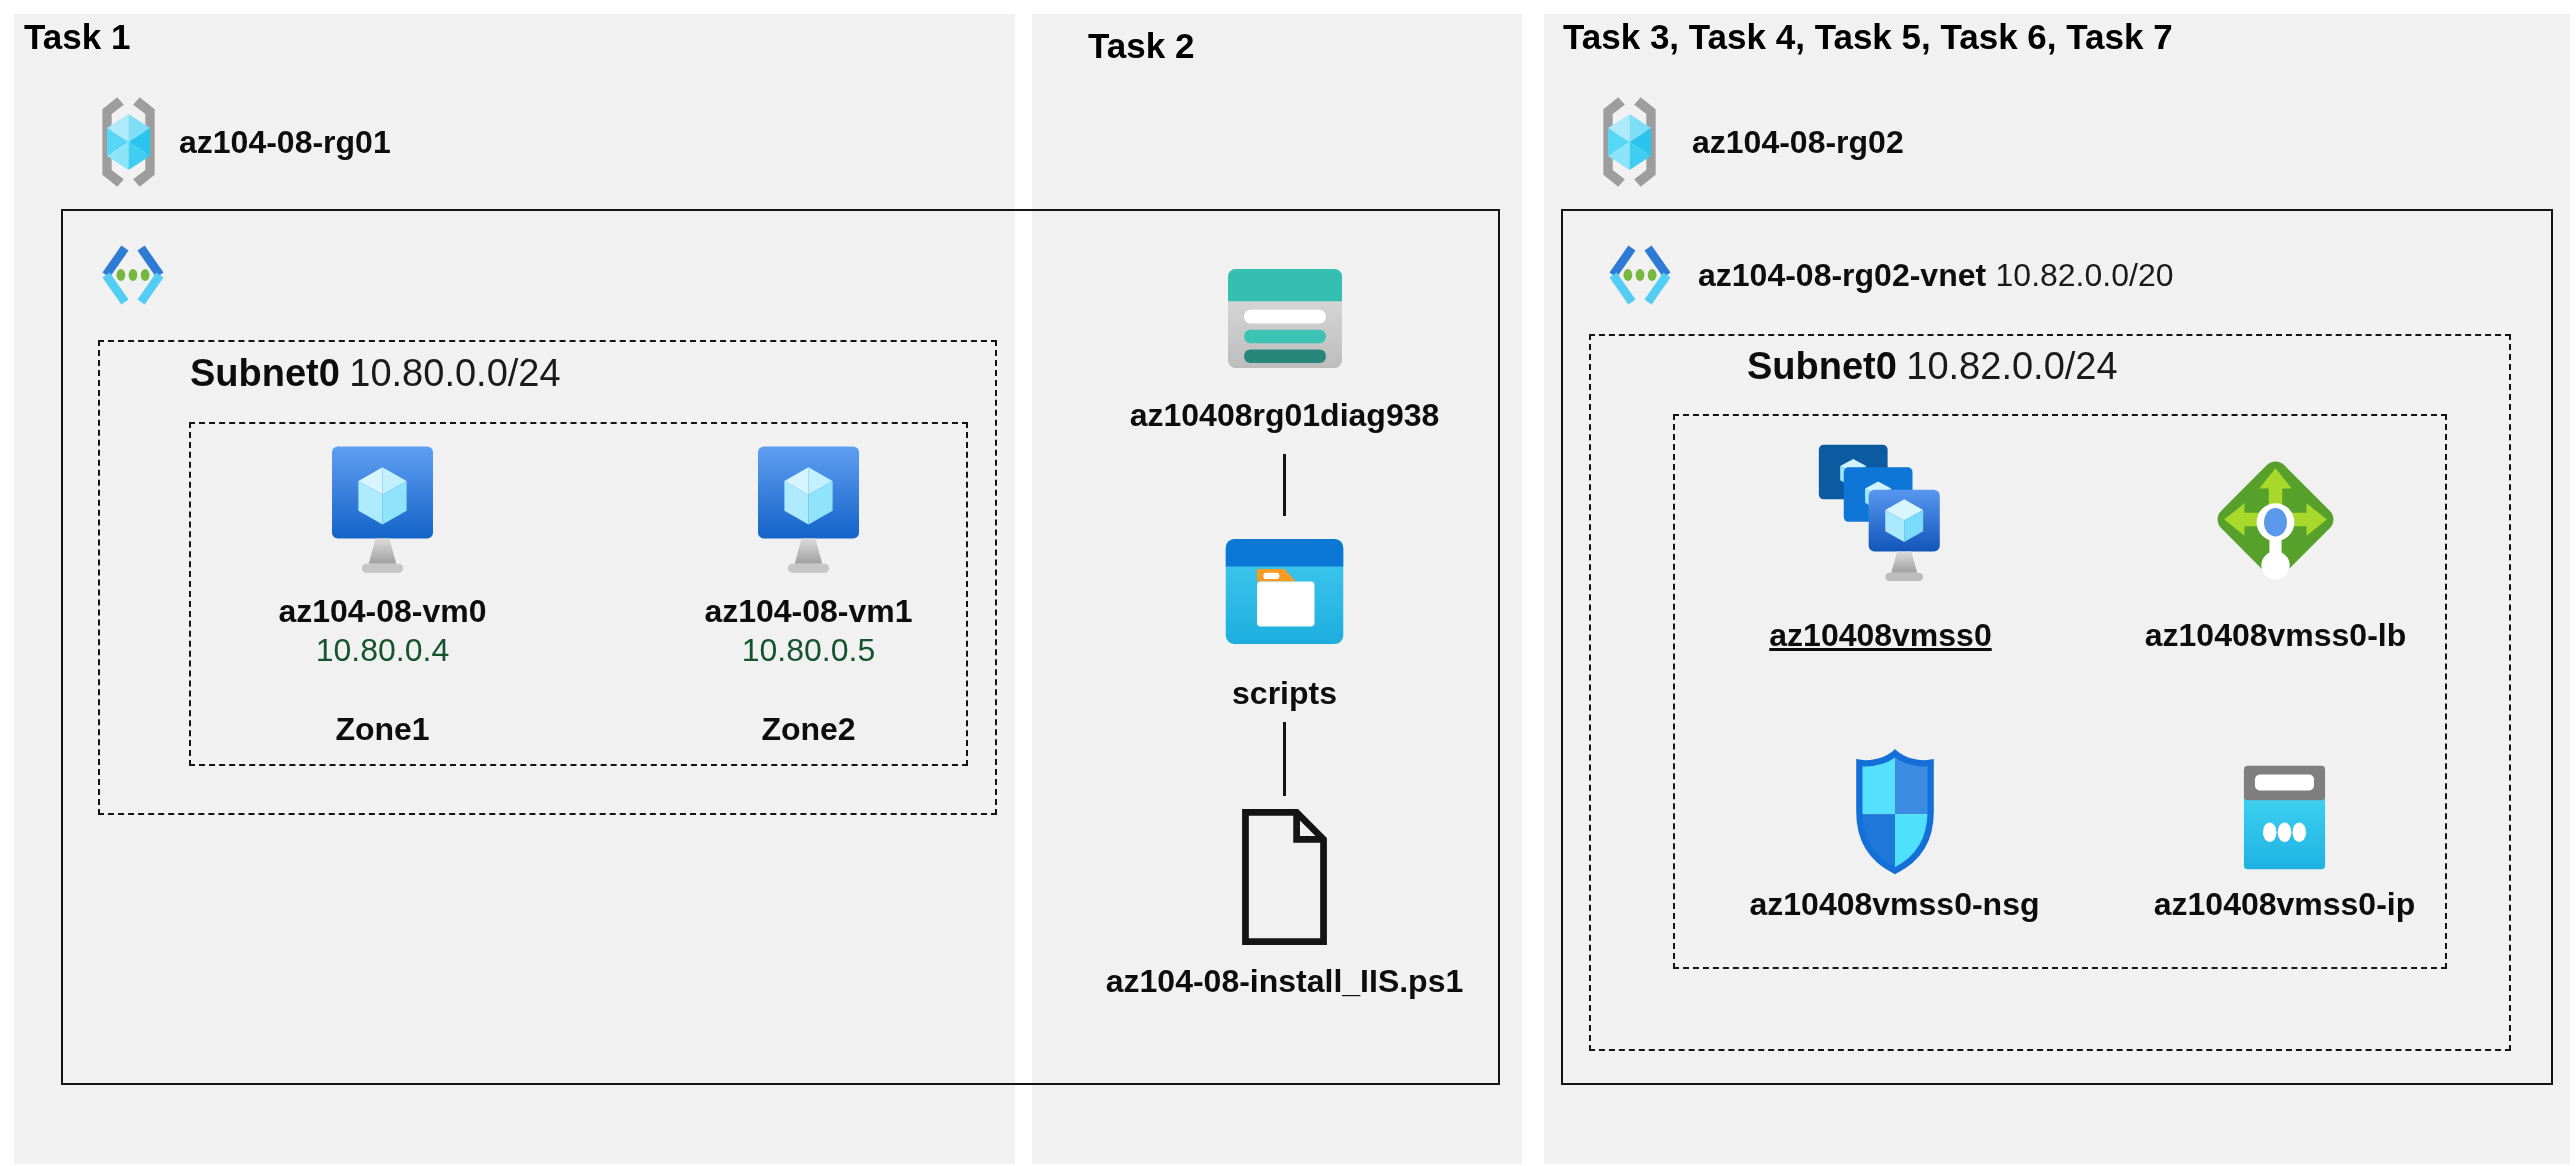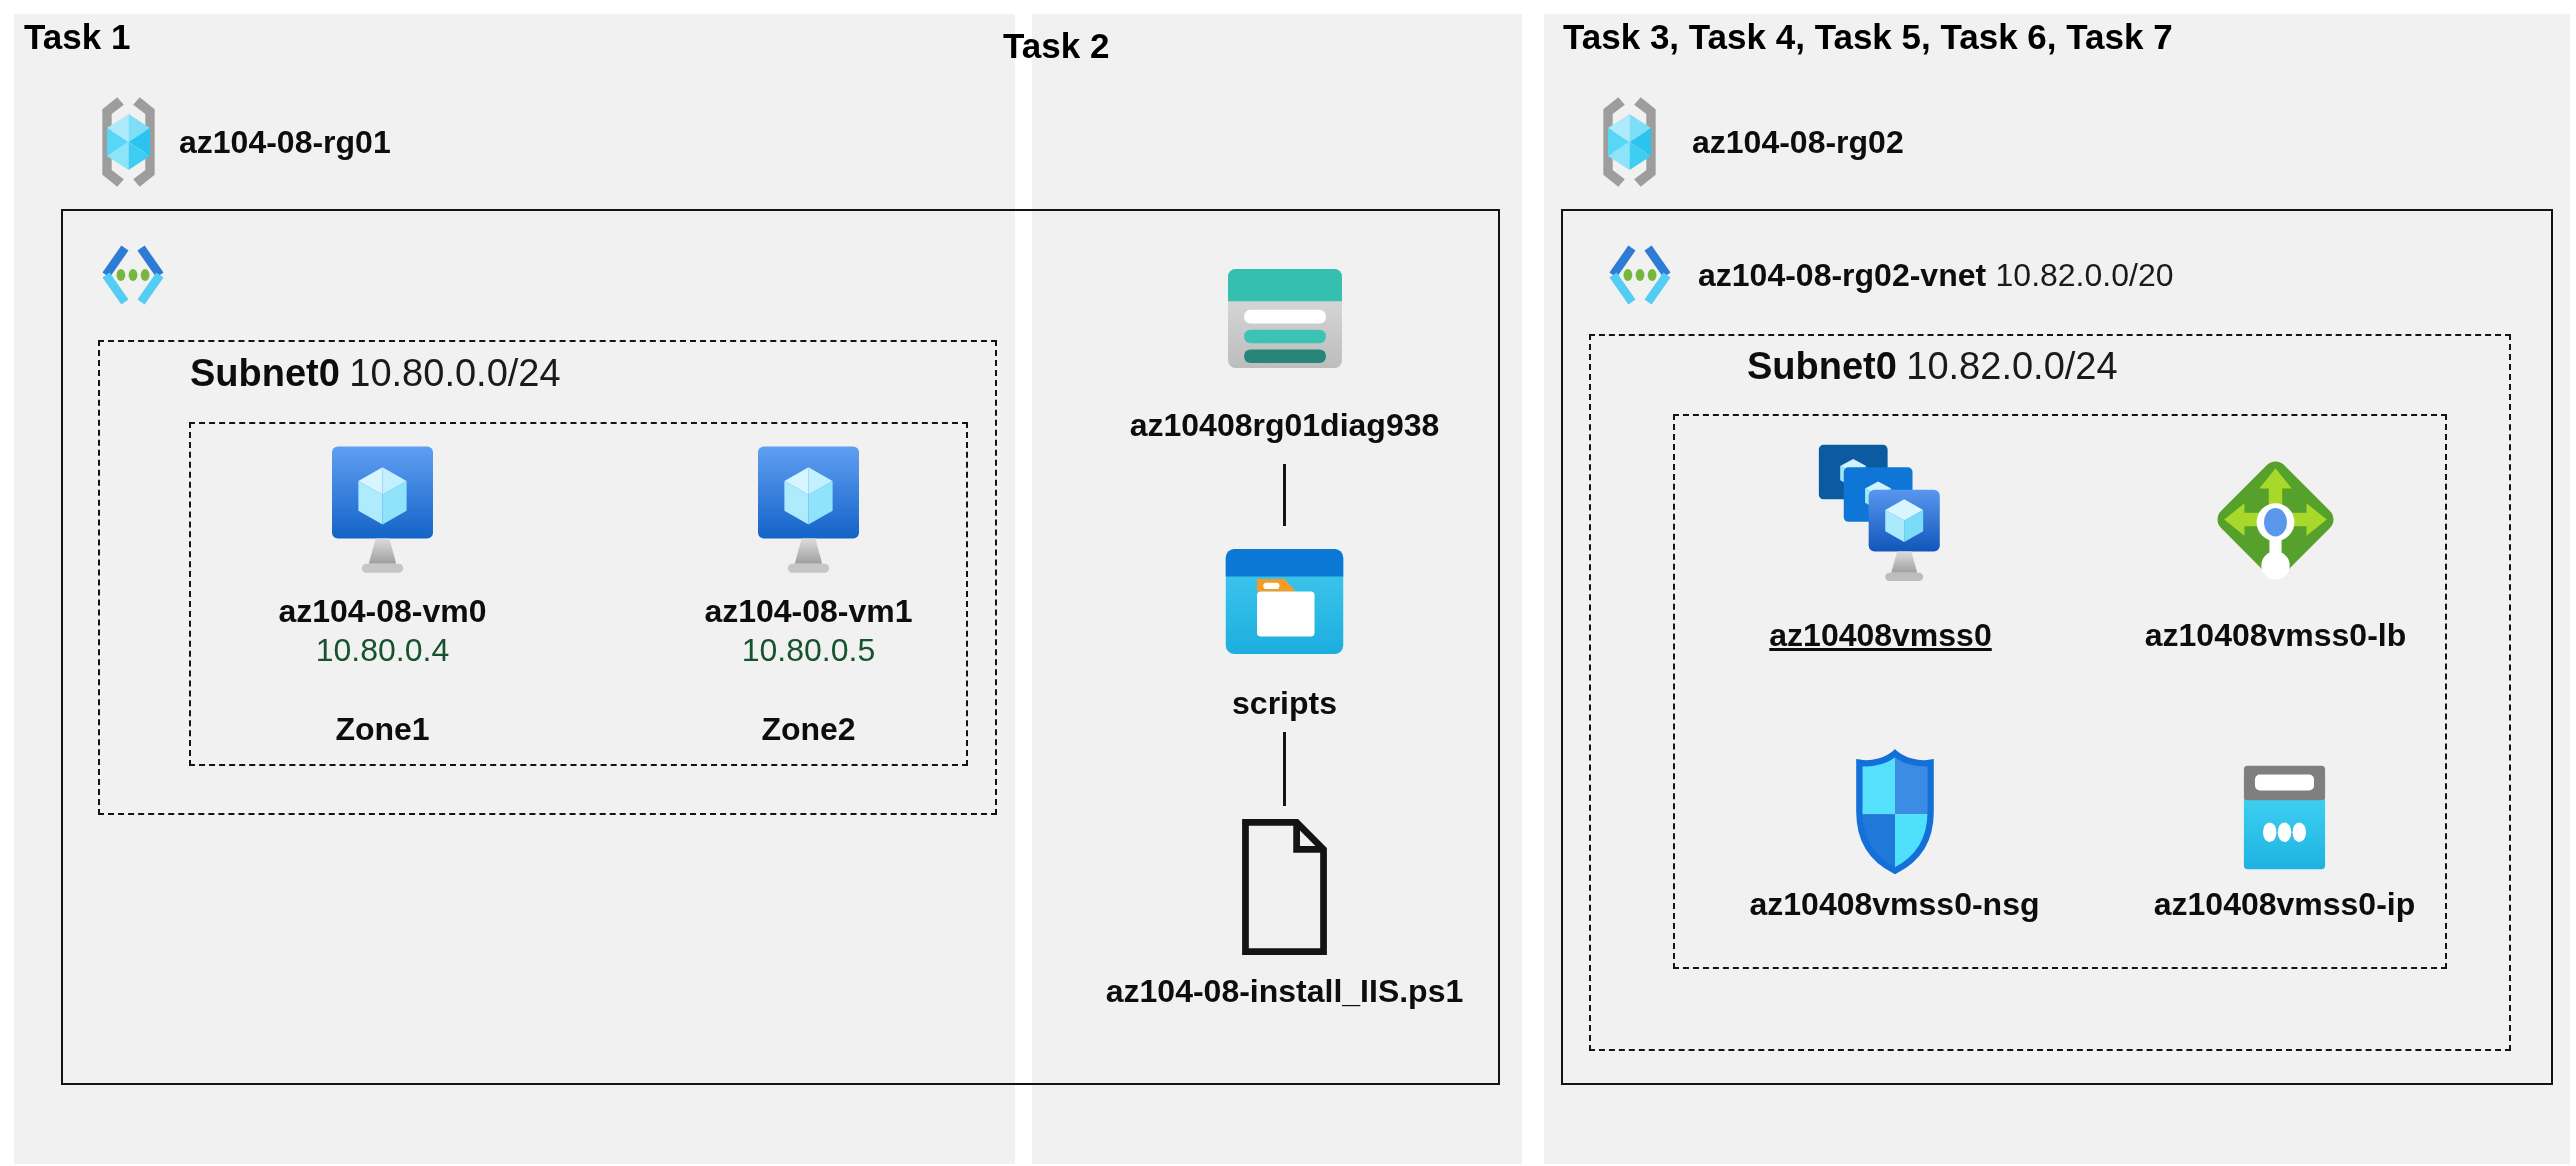--- a/index.html
+++ b/index.html
@@ -56,21 +56,21 @@
         <path d="M46,6 C38,13 24,17 12,15 L12,62 C12,94 30,110 46,118 C62,110 80,94 80,62 L80,15 C68,17 54,13 46,6 Z"></path>
       </clipPath>
     </defs>
   </svg>
 
   <div class="panel" style="left:13.5px;top:13.5px;width:1001px;height:1150px;"></div>
   <div class="panel" style="left:1032px;top:13.5px;width:490px;height:1150px;"></div>
   <div class="panel" style="left:1544px;top:13.5px;width:1026px;height:1150px;"></div>
 
   <div class="title" style="left:24px;top:17.5px;">Task 1</div>
-  <div class="title" style="left:1003px;top:27px;text-align:center;">Task 2</div>
+  <div class="title" style="left:1088px;top:27px;text-align:center;">Task 2</div>
   <div class="title" style="left:1563px;top:17.5px;">Task 3, Task 4, Task 5, Task 6, Task 7</div>
 
   <div class="res-row" style="left:93px;top:93px;gap:15px;">
     <span>
       <svg width="71" height="98" viewBox="0 0 76 104">
         <path d="M26,4 L10,17 L10,87 L26,100 L33,92 L20,82 L20,22 L33,12 Z" fill="#9d9d9d"></path>
         <path d="M50,4 L66,17 L66,87 L50,100 L43,92 L56,82 L56,22 L43,12 Z" fill="#9d9d9d"></path>
         <polygon points="38,22 15,37 38,52" fill="#aeeafb"></polygon>
         <polygon points="38,22 61,37 38,52" fill="#7fdef7"></polygon>
         <polygon points="15,37 15,67 38,52" fill="#57d7f6"></polygon>
@@ -156,21 +156,21 @@
   <div class="vgroup" style="left:1042px;top:264px;width:485px;">
     <span>
       <svg width="124" height="109" viewBox="0 0 100 88">
         <rect x="4" y="4" width="92" height="80" rx="6" fill="url(#gStor)"></rect>
         <path d="M4,30 V10 a6,6 0 0 1 6,-6 h80 a6,6 0 0 1 6,6 v20 Z" fill="#35bfb0"></path>
         <rect x="17" y="37" width="66" height="11" rx="5" fill="#ffffff"></rect>
         <rect x="17" y="53" width="66" height="11" rx="5" fill="#3cc3b4"></rect>
         <rect x="17" y="69" width="66" height="11" rx="5" fill="#27857a"></rect>
       </svg>
     </span>
-    <span class="name" style="margin-top:34px;">az10408rg01diag938</span>
+    <span class="name" style="margin-top:24px;">az10408rg01diag938</span>
     <div class="connector" style="height:62px;margin-top:20px;"></div>
     <span style="margin-top:19px;">
       <svg width="125" height="113" viewBox="0 0 100 90">
         <rect x="3" y="3" width="94" height="84" rx="7" fill="url(#gScr)"></rect>
         <path d="M3,25 V10 a7,7 0 0 1 7,-7 h80 a7,7 0 0 1 7,7 v15 Z" fill="#0a78d4"></path>
         <path d="M28,27 h22 l9,10 h-31 Z" fill="#f79b22"></path>
         <rect x="33" y="30" width="13" height="5" rx="2.5" fill="#ffffff"></rect>
         <rect x="28" y="37" width="46" height="36" rx="3" fill="#ffffff"></rect>
       </svg>
     </span>

